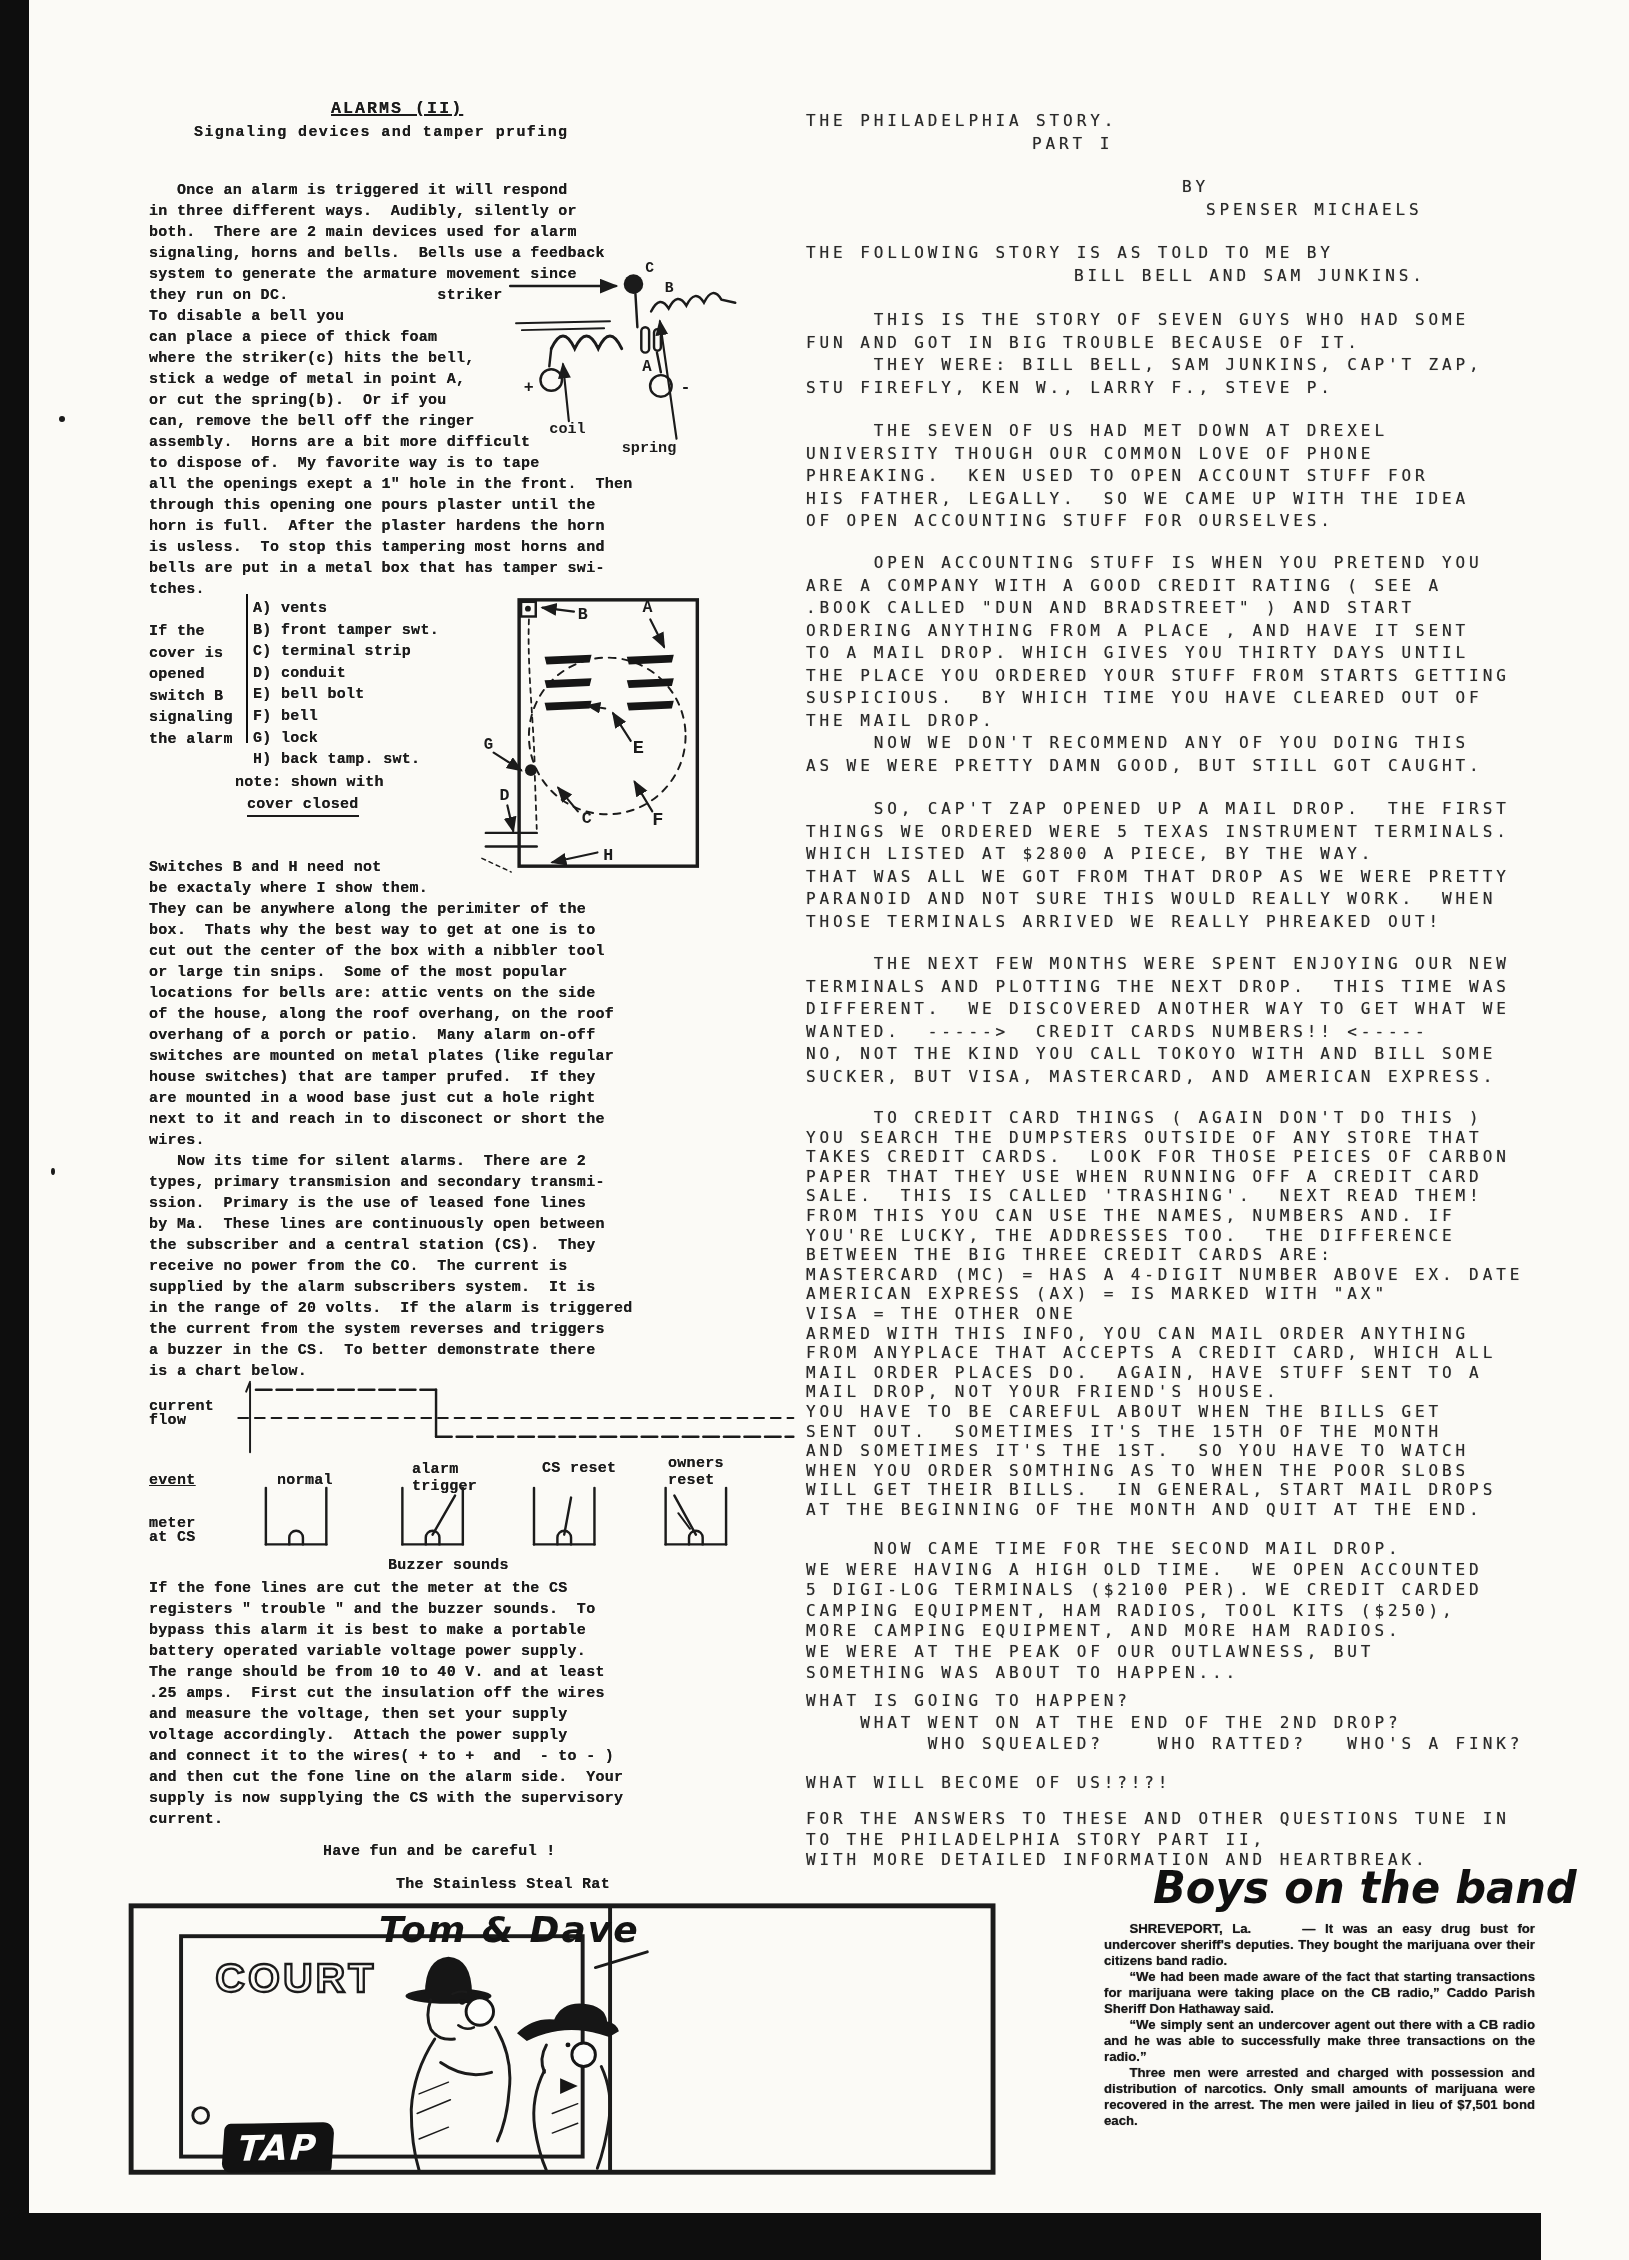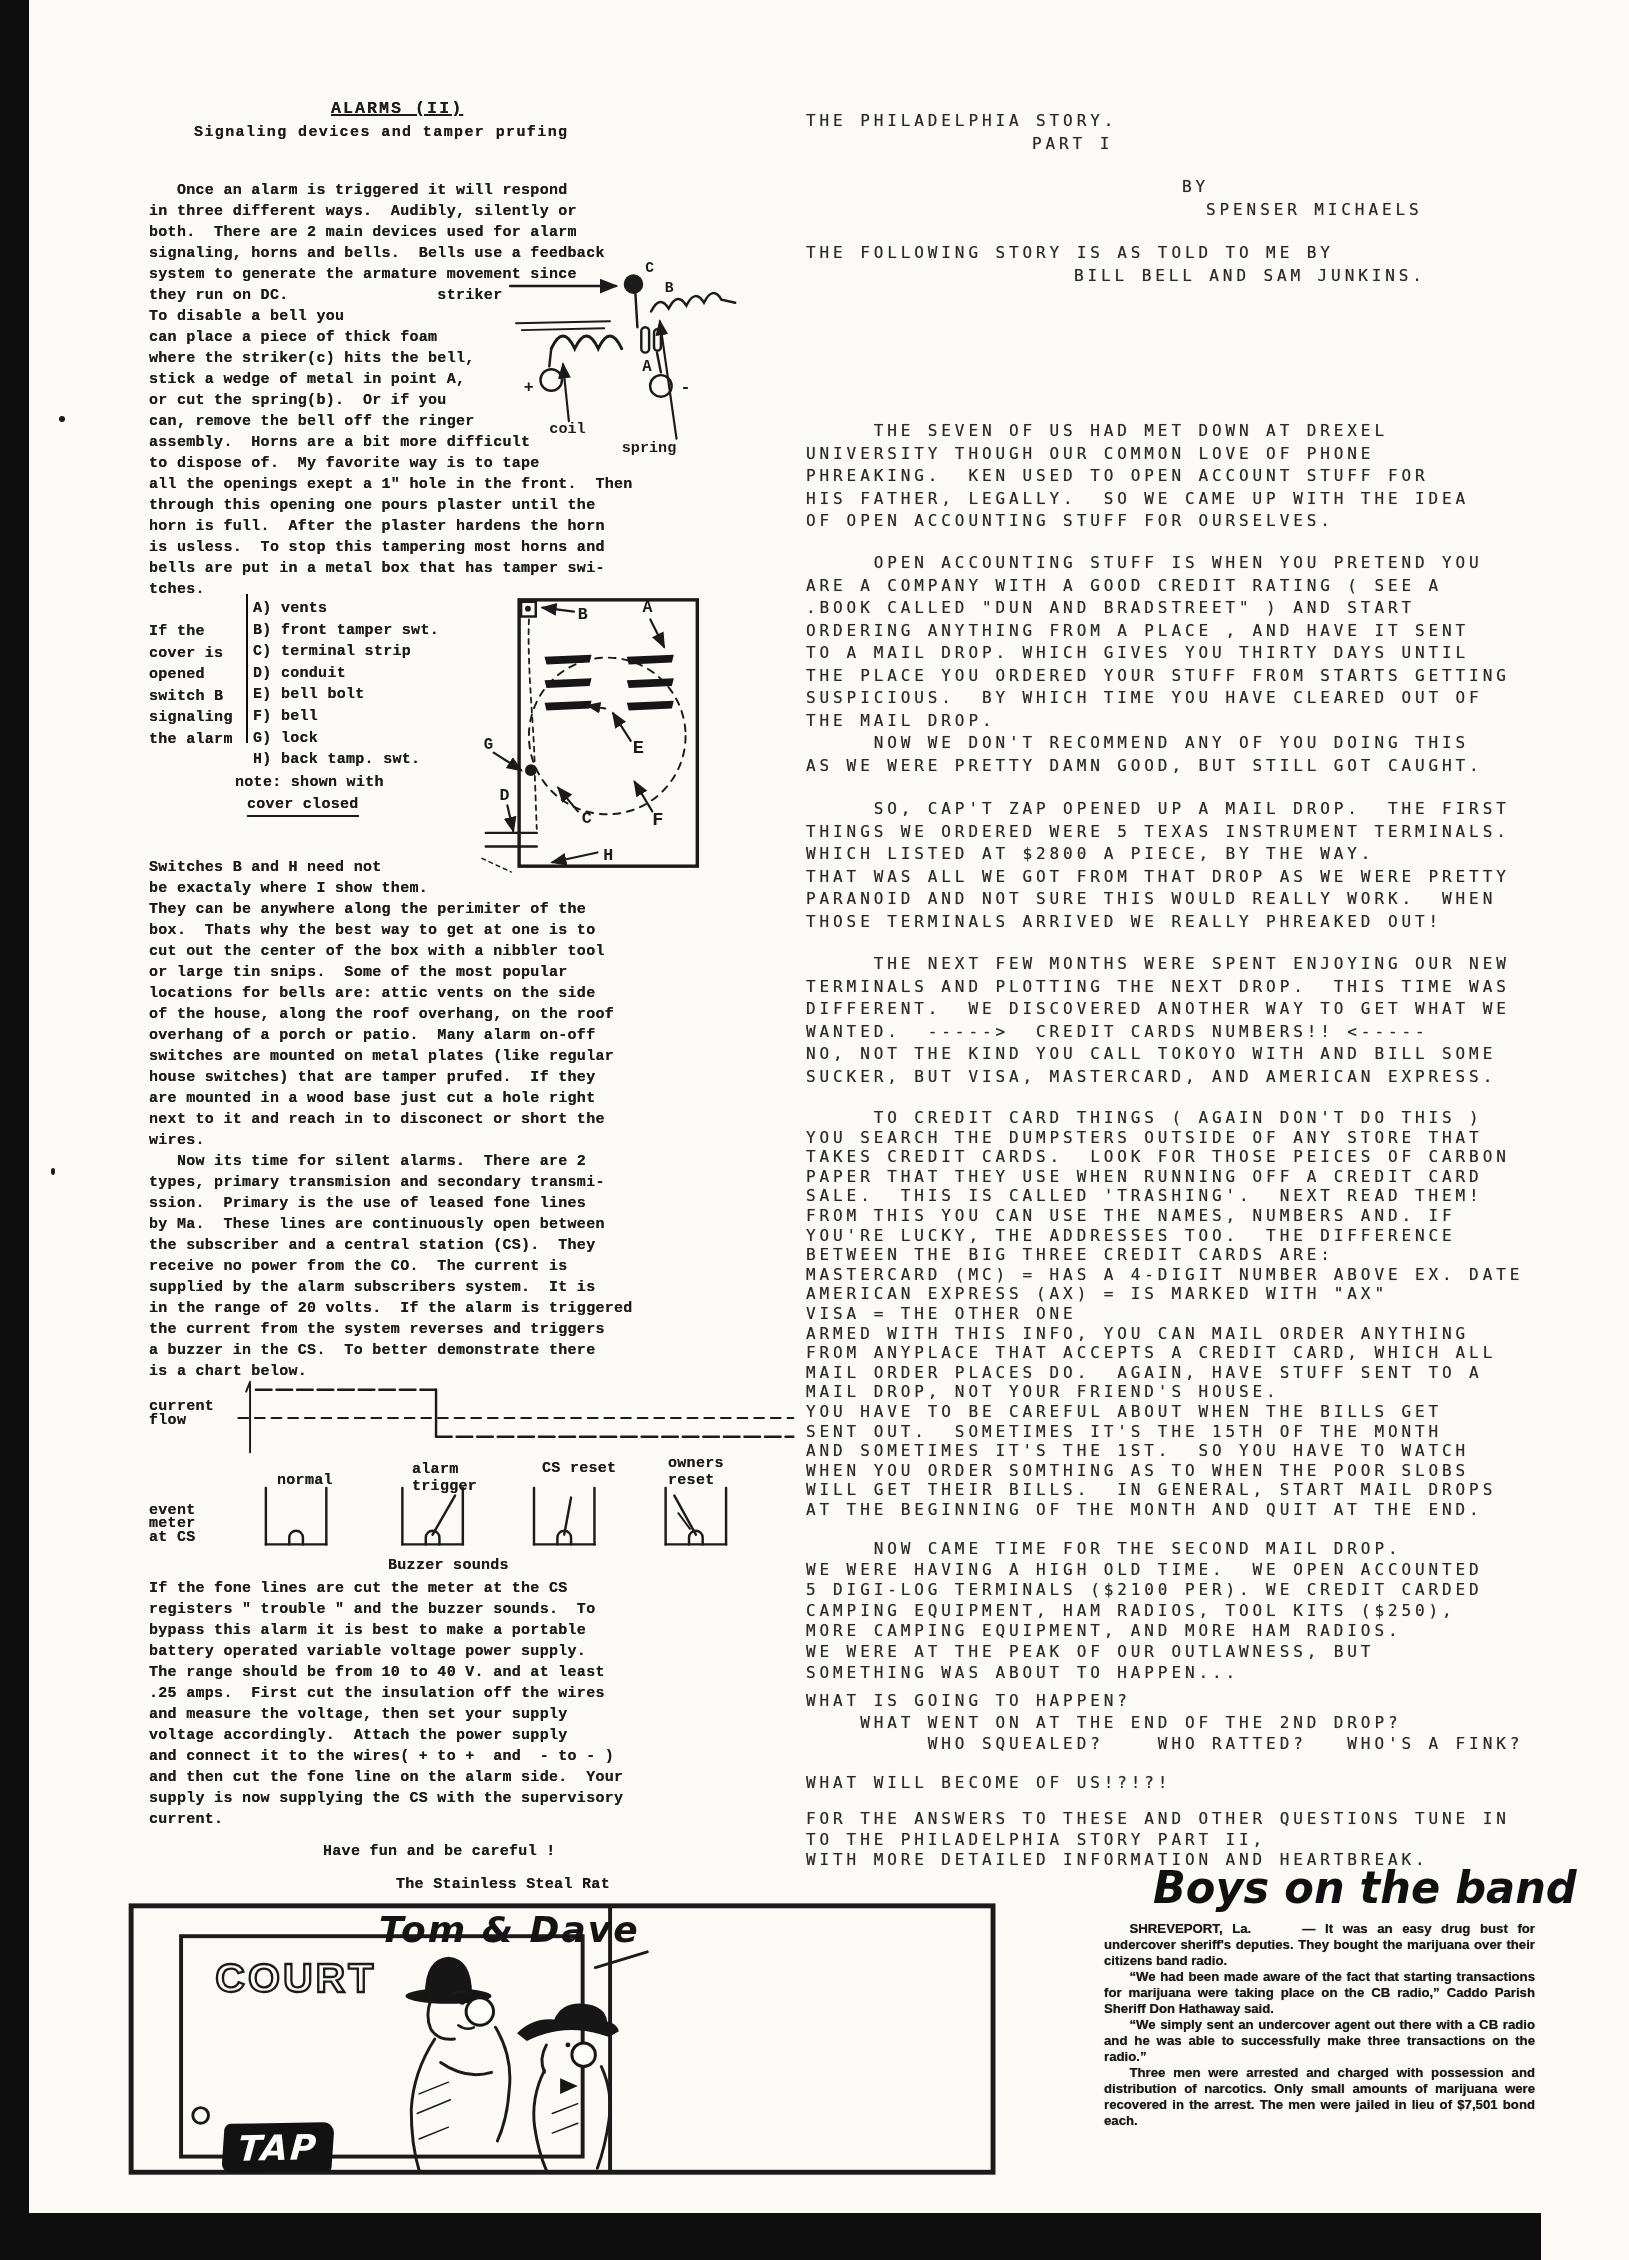--- a/index.html
+++ b/index.html
@@ -193,21 +193,21 @@
   <div class="abs tw lh14" style="left:149px;top:1400px;">current
 flow</div>
   <svg class="abs" style="left:142px;top:1374px;" width="686" height="93" viewBox="0 0 700 95">
     <line class="ink" x1="110" y1="10" x2="110" y2="80" stroke-width="2"></line>
     <line class="ink" x1="106" y1="18" x2="110" y2="8" stroke-width="2"></line>
     <line class="ink" x1="116" y1="16" x2="300" y2="16" stroke-width="2.5" stroke-dasharray="16,5"></line>
     <line class="ink" x1="98" y1="45" x2="665" y2="45" stroke-width="2" stroke-dasharray="10,7"></line>
     <line class="ink" x1="300" y1="16" x2="300" y2="64" stroke-width="2.5"></line>
     <line class="ink" x1="300" y1="64" x2="665" y2="64" stroke-width="2.5" stroke-dasharray="16,5"></line>
   </svg>
-  <div class="abs tw" style="left:149px;top:1500px;">event</div>
+  <div class="abs tw" style="left:149px;top:1470px;text-decoration:underline;">event</div>
   <div class="abs tw" style="left:277px;top:1470px;">normal</div>
   <div class="abs tw lh17" style="left:412px;top:1462px;">alarm
 trigger</div>
   <div class="abs tw" style="left:542px;top:1458px;">CS reset</div>
   <div class="abs tw lh17" style="left:668px;top:1456px;">owners
 reset</div>
   <div class="abs tw lh14" style="left:149px;top:1517px;">meter
 at CS</div>
   <svg class="abs" style="left:250px;top:1482px;" width="529" height="78" viewBox="0 0 540 80">
     <g class="ink" stroke-width="2.5">
@@ -255,20 +255,24 @@
 current.</div>
   <div class="abs tw" style="left:323px;top:1841px;font-family:Liberation Mono, monospace;">Have fun and be careful !</div>
   <div class="abs tw" style="left:396px;top:1874px;">The Stainless Steal Rat</div>
 
   <div class="abs dm" style="left:806px;top:110px;">THE PHILADELPHIA STORY.</div>
   <div class="abs dm" style="left:1032px;top:133px;">PART I</div>
   <div class="abs dm" style="left:1182px;top:176px;">BY</div>
   <div class="abs dm" style="left:1206px;top:199px;">SPENSER MICHAELS</div>
   <div class="abs dm" style="left:806px;top:242px;">THE FOLLOWING STORY IS AS TOLD TO ME BY</div>
   <div class="abs dm" style="left:1074px;top:265px;">BILL BELL AND SAM JUNKINS.</div>
+  <div class="abs dm" style="left:806px;top:309px;">     THIS IS THE STORY OF SEVEN GUYS WHO HAD SOME
+FUN AND GOT IN BIG TROUBLE BECAUSE OF IT.
+     THEY WERE: BILL BELL, SAM JUNKINS, CAP'T ZAP,
+STU FIREFLY, KEN W., LARRY F., STEVE P.</div>
   <div class="abs dm" style="left:806px;top:420px;">     THE SEVEN OF US HAD MET DOWN AT DREXEL
 UNIVERSITY THOUGH OUR COMMON LOVE OF PHONE
 PHREAKING.  KEN USED TO OPEN ACCOUNT STUFF FOR
 HIS FATHER, LEGALLY.  SO WE CAME UP WITH THE IDEA
 OF OPEN ACCOUNTING STUFF FOR OURSELVES.</div>
   <div class="abs dm" style="left:806px;top:552px;">     OPEN ACCOUNTING STUFF IS WHEN YOU PRETEND YOU
 ARE A COMPANY WITH A GOOD CREDIT RATING ( SEE A
 .BOOK CALLED "DUN AND BRADSTREET" ) AND START
 ORDERING ANYTHING FROM A PLACE , AND HAVE IT SENT
 TO A MAIL DROP. WHICH GIVES YOU THIRTY DAYS UNTIL

